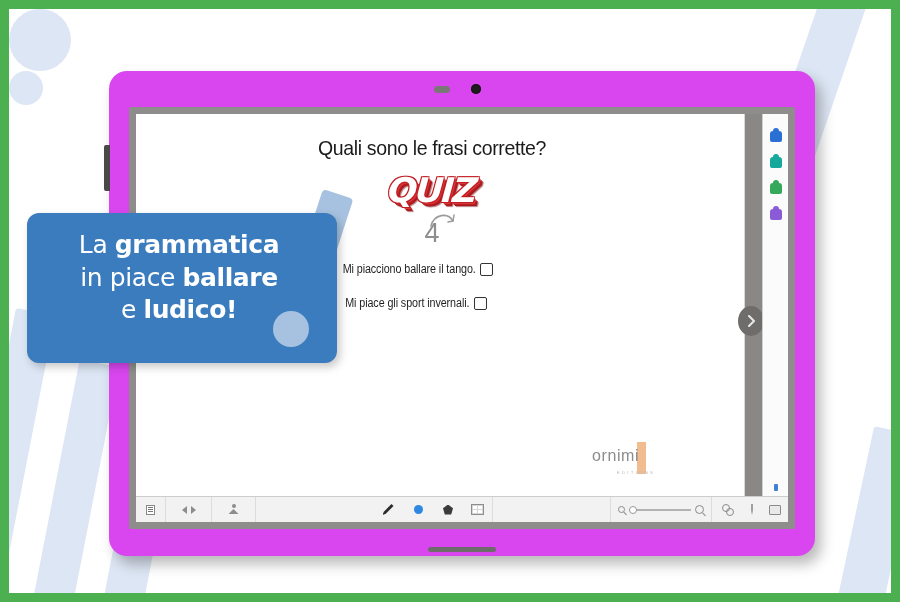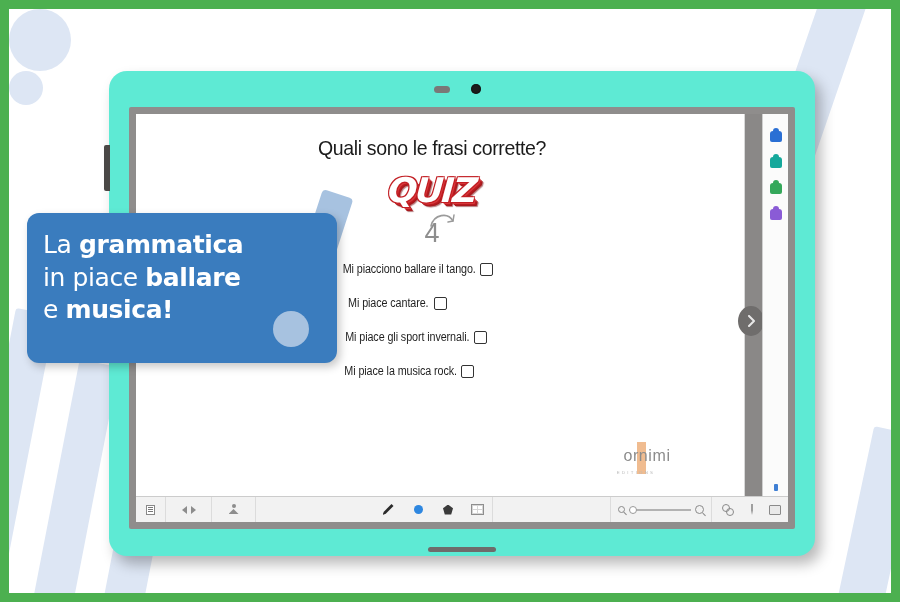--- a/index.html
+++ b/index.html
@@ -78,21 +78,21 @@
     width: 46px; height: 180px;
     transform: rotate(12deg);
     border-radius: 3px;
   }
 
   
   #tablet {
     position: absolute;
     left: 100px; top: 62px;
     width: 706px; height: 485px;
-    background: #5eead4;
+    background: #d946ef;
     border-radius: 18px;
     box-shadow: 6px 8px 14px rgba(0,0,0,0.28);
   }
   #tablet-topbar {
     position: absolute;
     left: 0; top: 0;
     width: 100%; height: 36px;
   }
   #tablet-speaker {
     position: absolute;
@@ -245,23 +245,23 @@
     width: 96px; height: 34px;
   }
   #ornimi-bar {
     position: absolute;
     left: 49px; top: 0;
     width: 9px; height: 32px;
     background: #f0bc90;
   }
   #ornimi-word {
     position: absolute;
-    left: 11px; top: 5px;
+    left: 4px; top: 5px;
     width: 96px;
-    text-align: center;
+    text-align: left;
     font-family: "Liberation Sans", sans-serif;
     font-size: 16px;
     color: #8c8c8c;
     letter-spacing: 0.6px;
   }
   #ornimi-sub {
     position: absolute;
     left: 0; bottom: 1px;
     width: 96px;
     text-align: center;
@@ -489,21 +489,21 @@
     left: 18px; top: 204px;
     width: 310px; height: 150px;
     background: #3a7cbe;
     border-radius: 12px;
     box-shadow: 3px 4px 8px rgba(0,0,0,0.22);
     z-index: 30;
   }
   #callout-text {
     position: absolute;
     left: 16px; right: 22px; top: 16px;
-    text-align: left;
+    text-align: center;
     color: #ffffff;
     font-family: "DejaVu Sans", sans-serif;
     font-size: 25px;
     line-height: 1.30;
     letter-spacing: -0.4px;
   }
   #callout-text .b { font-weight: bold; }
   #callout-text .line { display: block; }
   #callout-dot {
     position: absolute;
@@ -563,30 +563,22 @@
               <path d="M23,11 L24,5 M23,11 L18,12" fill="none" stroke="#9b9b9b" stroke-width="1.5" stroke-linecap="round"></path>
             </svg>
             <span id="quiz-number">4</span>
           </div>
 
           <div id="answers">
             <div class="answer-row" style="padding-right:60px;">
               <span class="answer-text">Mi piacciono ballare il tango.</span>
               <span class="answer-box"></span>
             </div>
-            <div class="answer-row" style="padding-right:92px;">
-              <span class="answer-text">Mi piace cantare.</span>
-              <span class="answer-box"></span>
-            </div>
             <div class="answer-row" style="padding-right:62px;">
               <span class="answer-text">Mi piace gli sport invernali.</span>
-              <span class="answer-box"></span>
-            </div>
-            <div class="answer-row" style="padding-right:74px;">
-              <span class="answer-text">Mi piace la musica rock.</span>
               <span class="answer-box"></span>
             </div>
           </div>
 
           <div id="ornimi-logo">
             <div id="ornimi-bar"></div>
             <div id="ornimi-word">ornimi</div>
             <div id="ornimi-sub">EDITIONS</div>
           </div>
         </div>
@@ -678,18 +670,18 @@
 
       </div>
     </div>
   </div>
 
   <div id="callout-excl"></div>
   <div id="callout">
     <div id="callout-text">
       <span class="line"><span>La </span><span class="b">grammatica</span></span>
       <span class="line"><span>in piace </span><span class="b">ballare</span></span>
-      <span class="line"><span>e </span><span class="b">musica!</span></span>
+      <span class="line"><span>e </span><span class="b">ludico!</span></span>
     </div>
     <div id="callout-dot"></div>
   </div>
 
 </div>
 
 </body></html>

